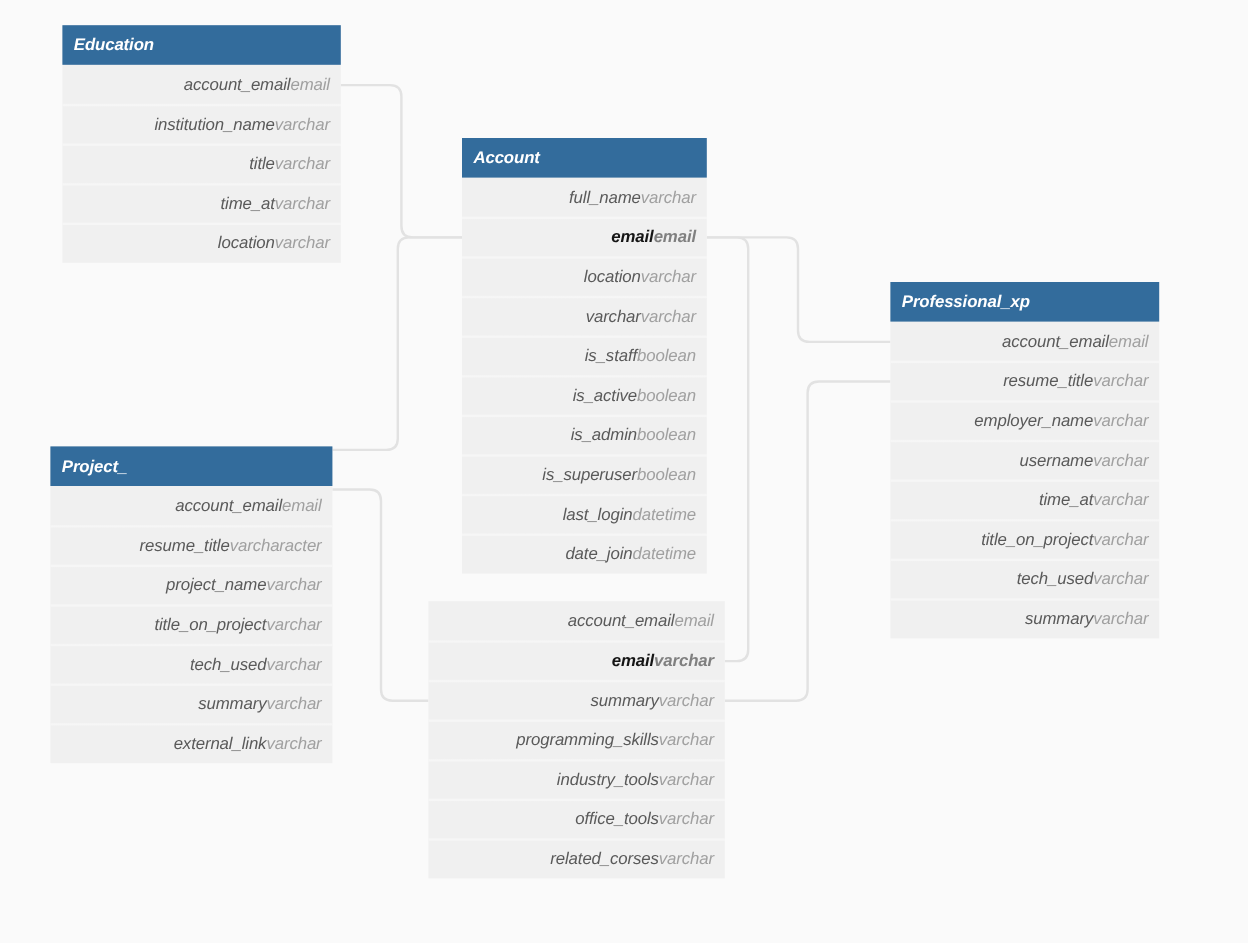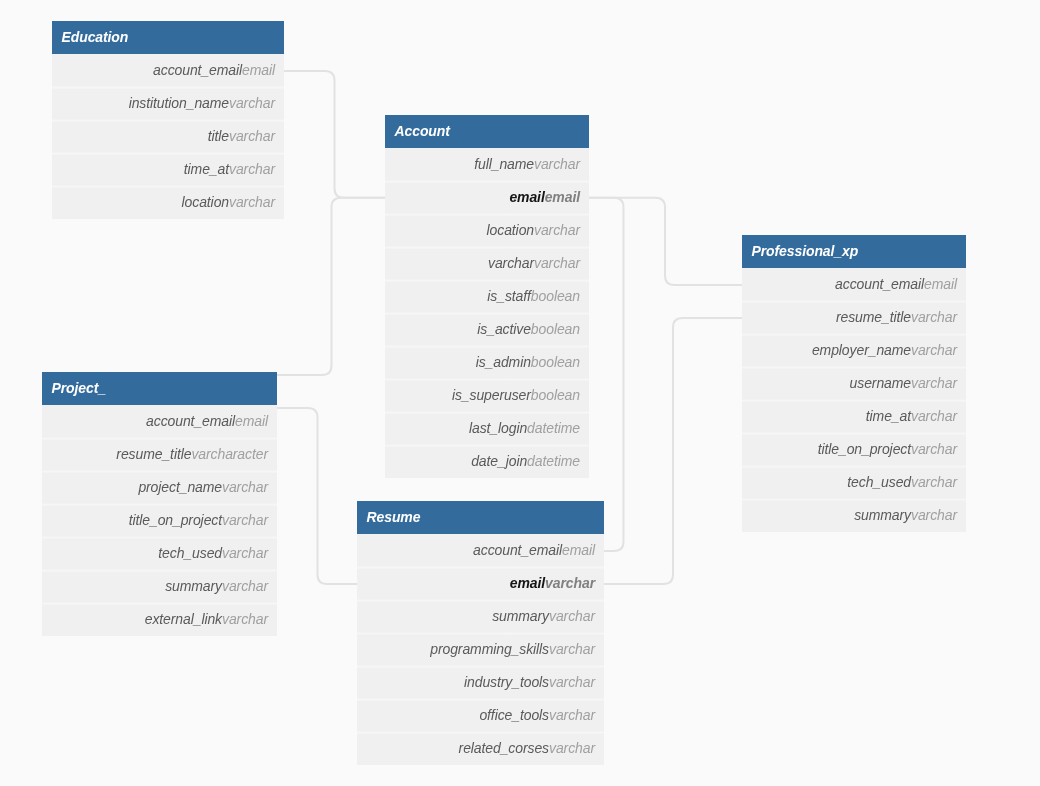--- a/index.html
+++ b/index.html
@@ -132,21 +132,20 @@
     <div class="row">
       <span class="fname">last_login</span>
       <span class="ftype">datetime</span>
     </div>
     <div class="row">
       <span class="fname">date_join</span>
       <span class="ftype">datetime</span>
     </div>
   </div>
   <div class="table" style="left: 357px; top: 501px; width: 247px;">
-    <div class="thead">Resume</div>
     <div class="row">
       <span class="fname">account_email</span>
       <span class="ftype">email</span>
     </div>
     <div class="row pk">
       <span class="fname">email</span>
       <span class="ftype">varchar</span>
     </div>
     <div class="row">
       <span class="fname">summary</span>

